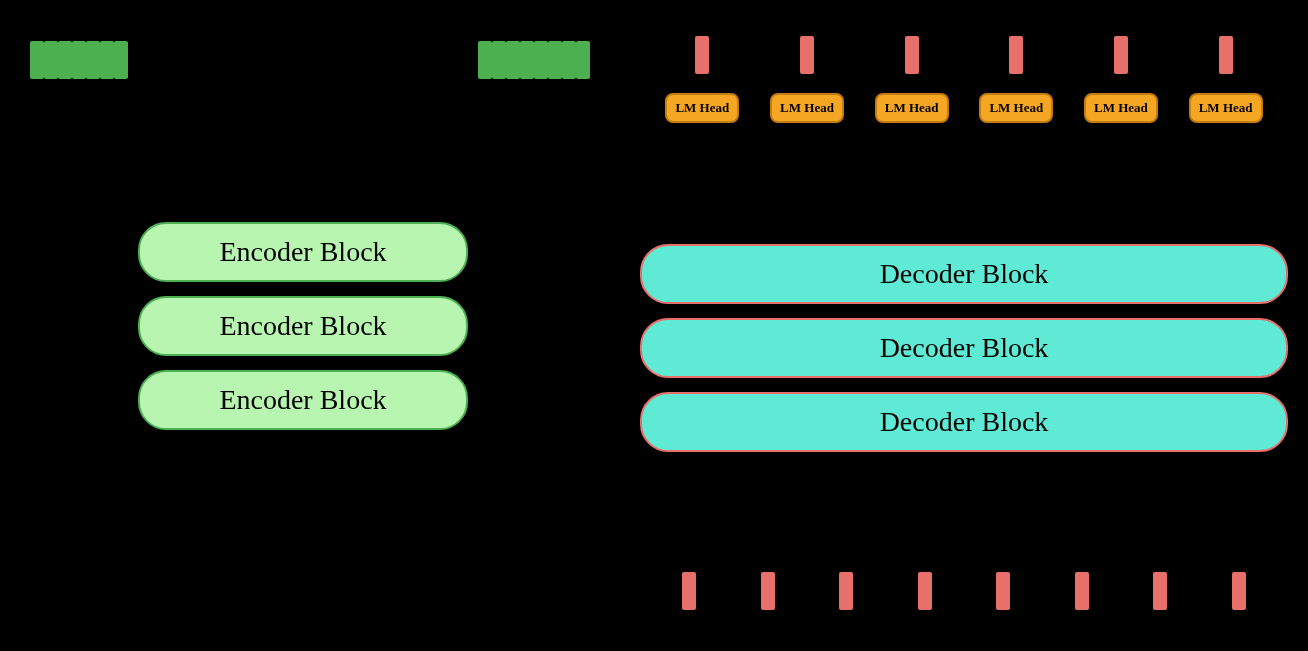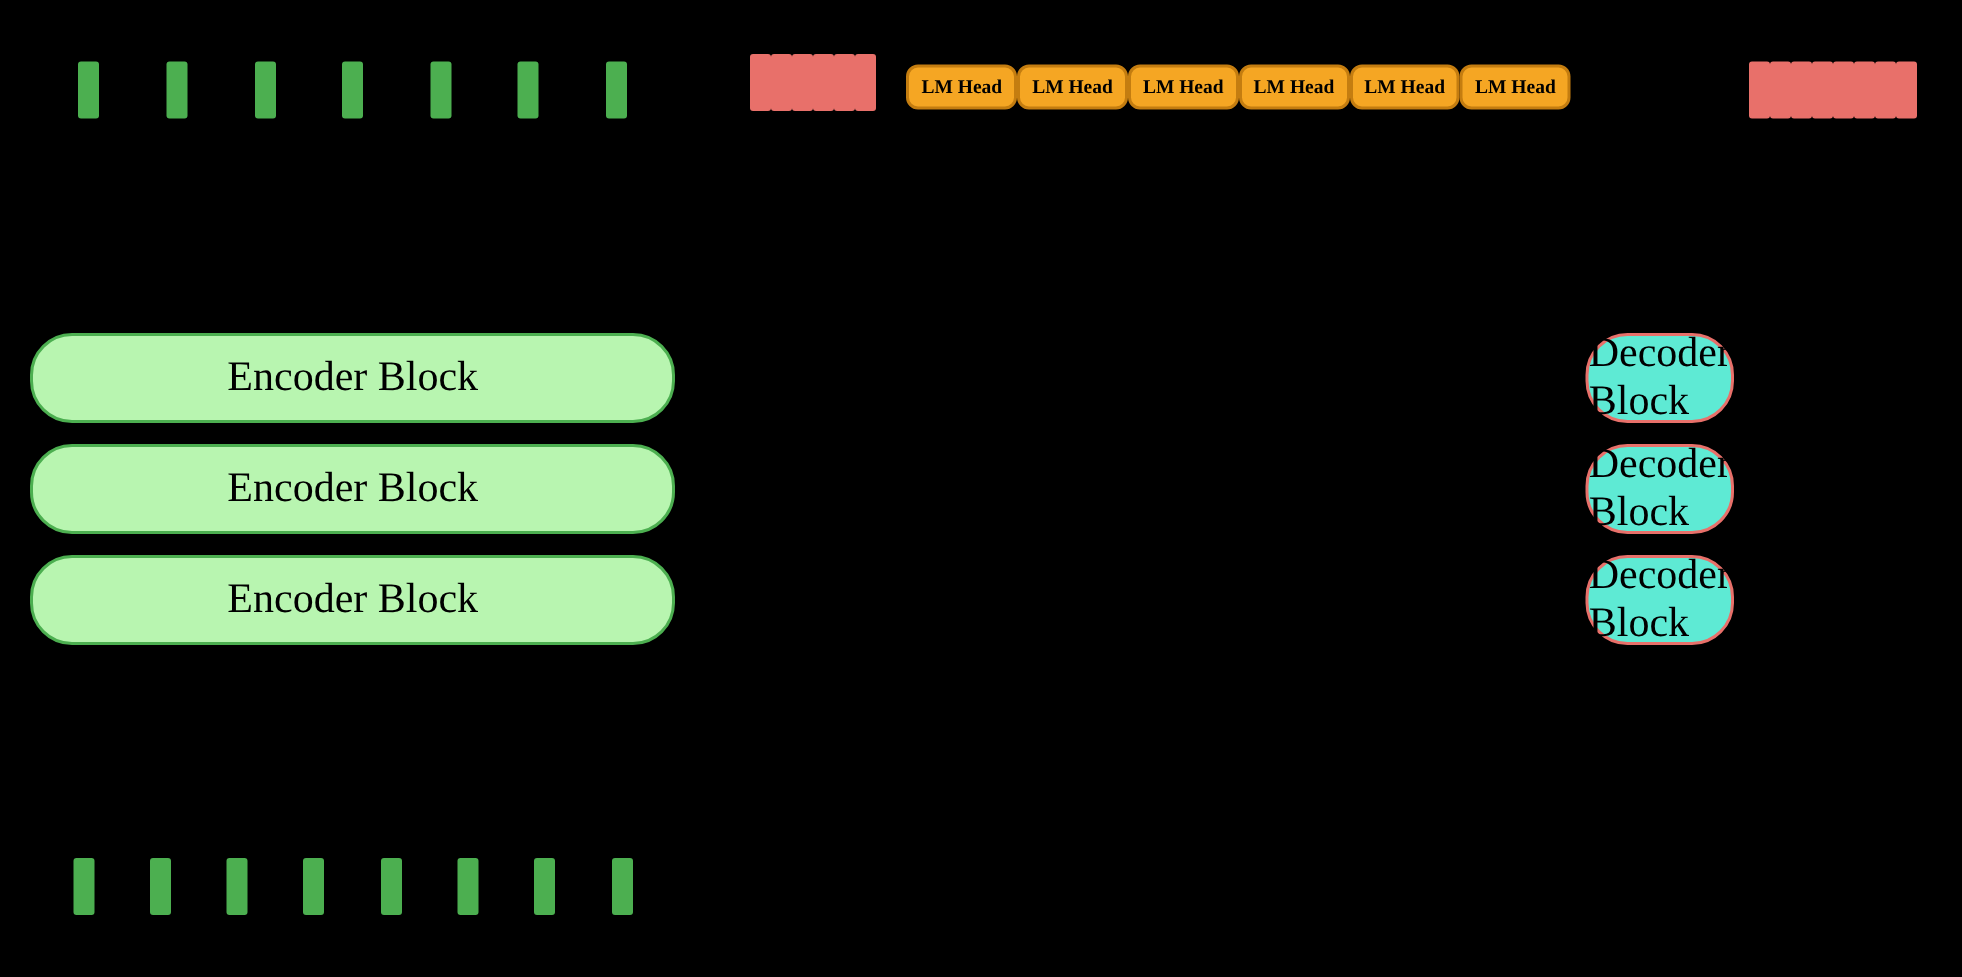--- a/index.html
+++ b/index.html
@@ -19,29 +19,29 @@
       position: relative;
       display: flex;
       align-items: stretch;
     }
 
     
     .encoder-side {
       width: 620px;
       position: relative;
       display: flex;
-      flex-direction: column;
       padding: 30px 20px;
     }
 
     
     .decoder-side {
       flex: 1;
       position: relative;
       display: flex;
+      flex-direction: column;
       padding: 30px 20px;
     }
 
     
     .token-row {
       display: flex;
       align-items: center;
       gap: 0;
       height: 60px;
       justify-content: space-around;

